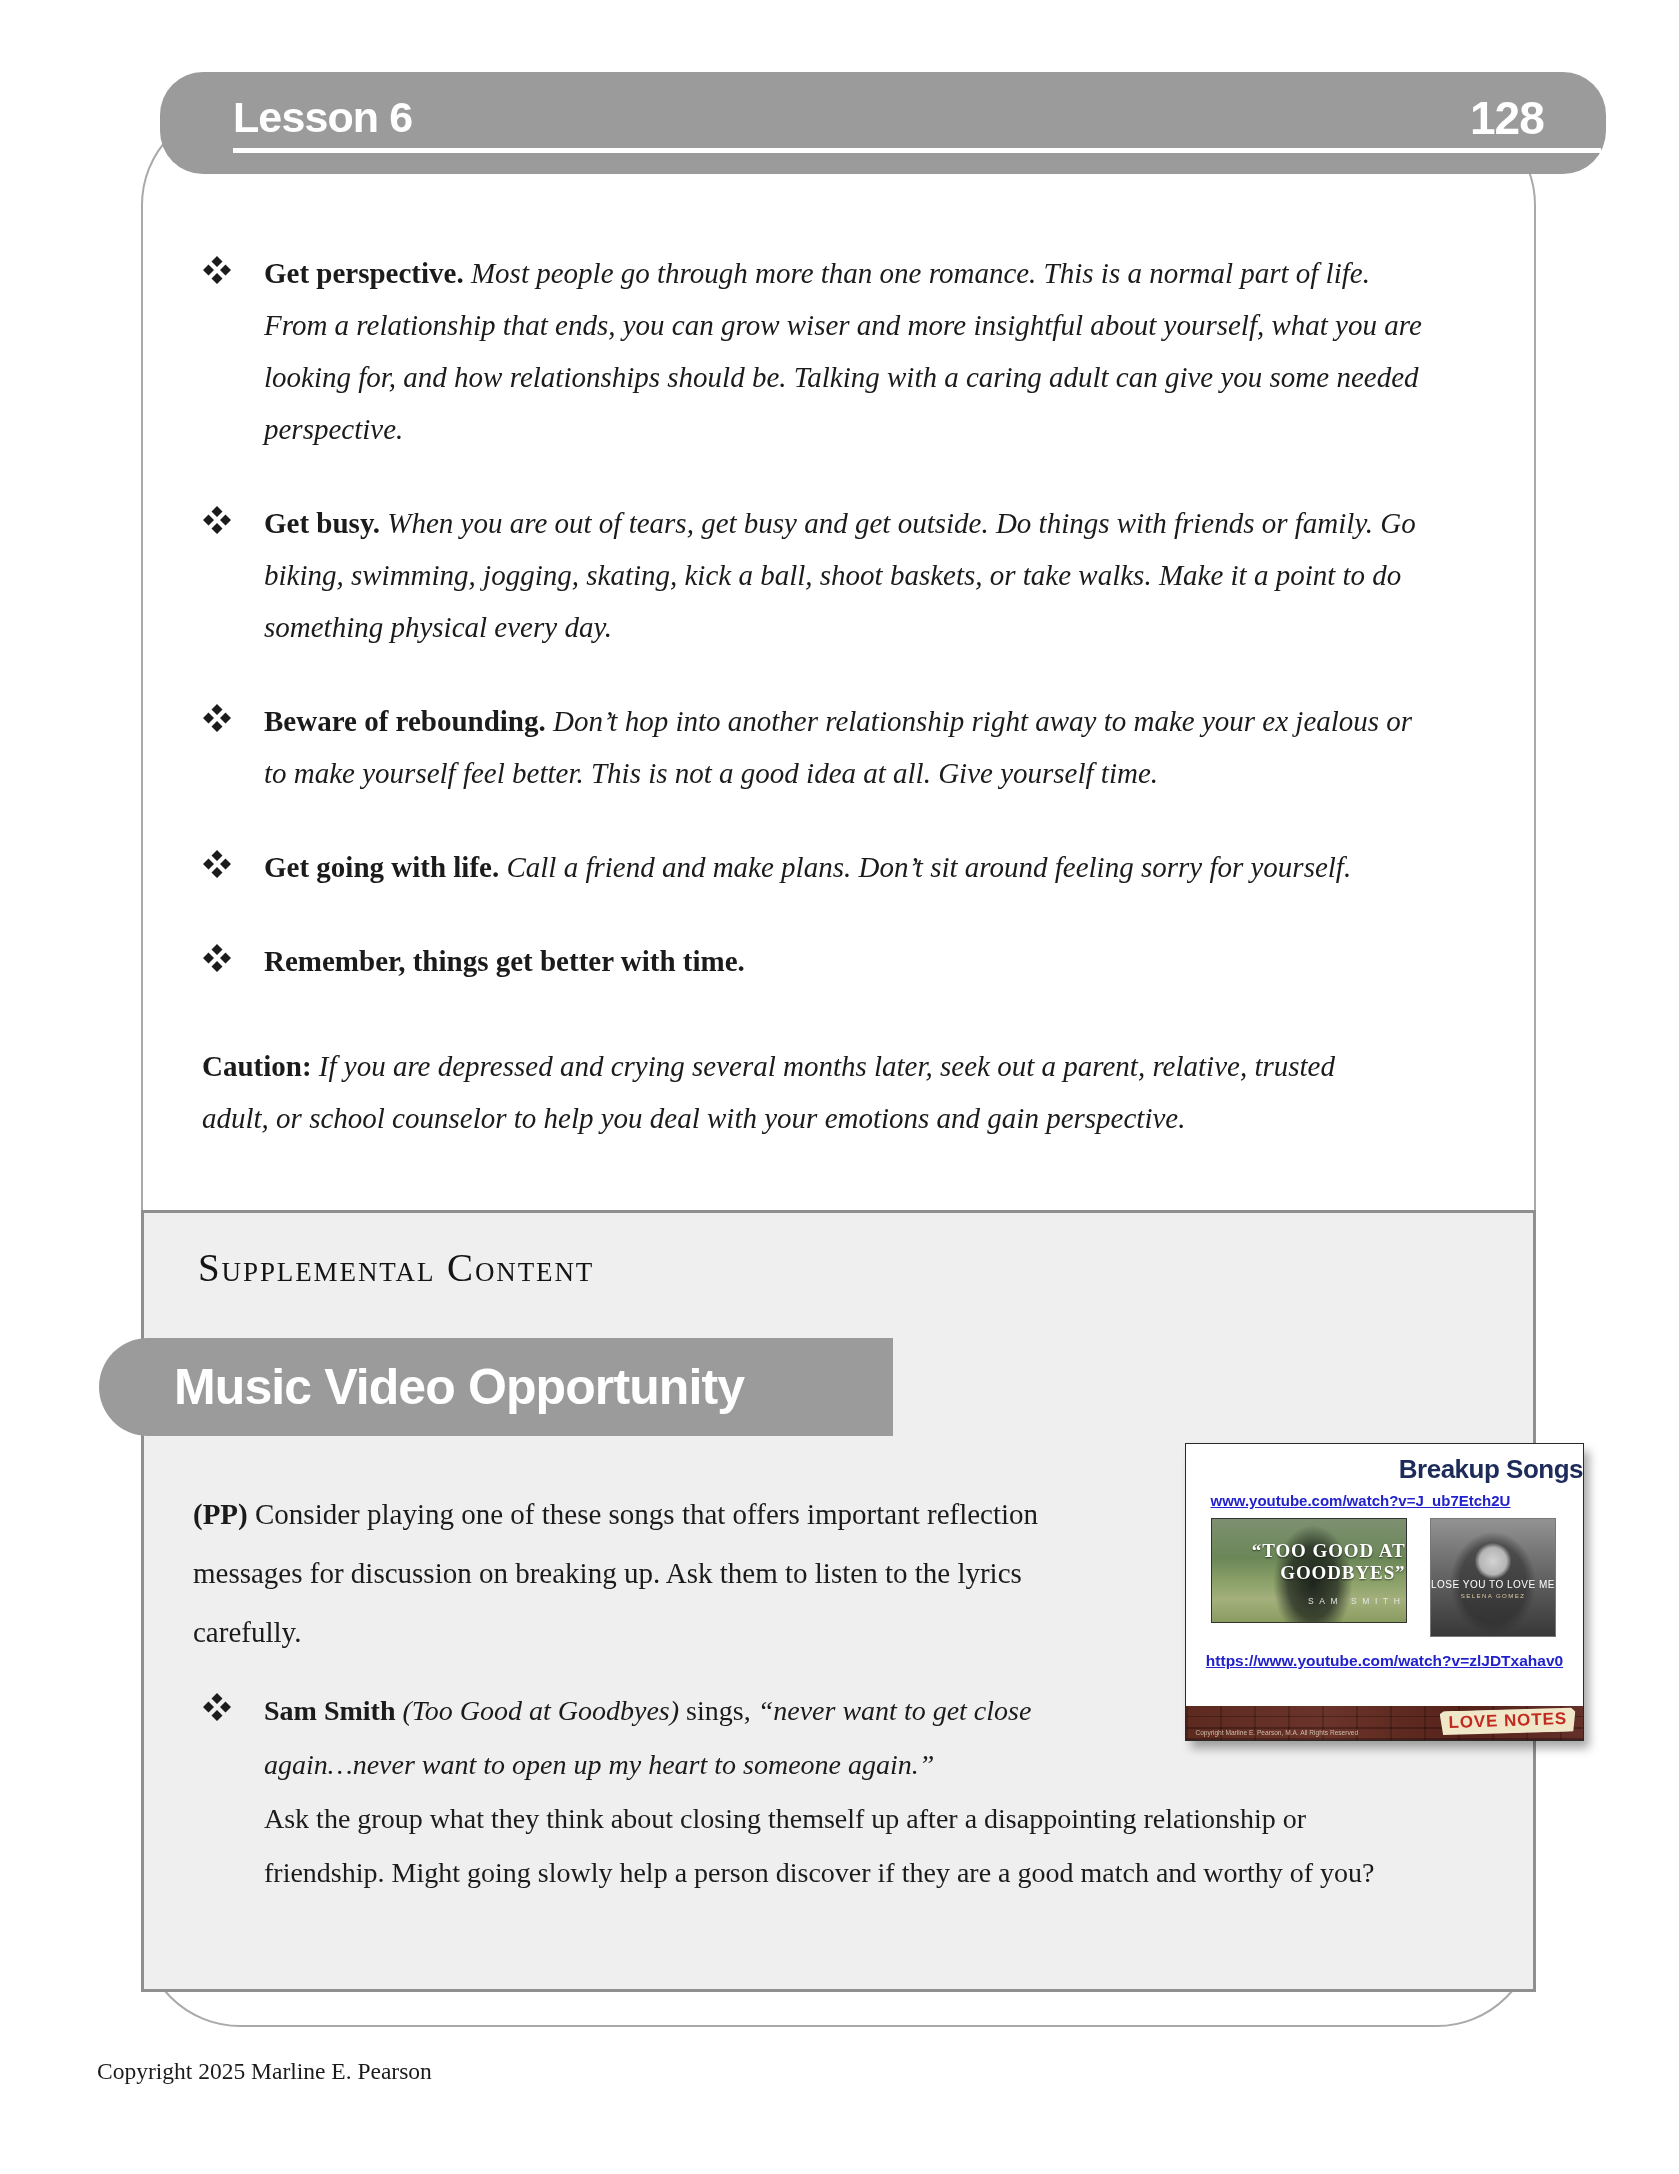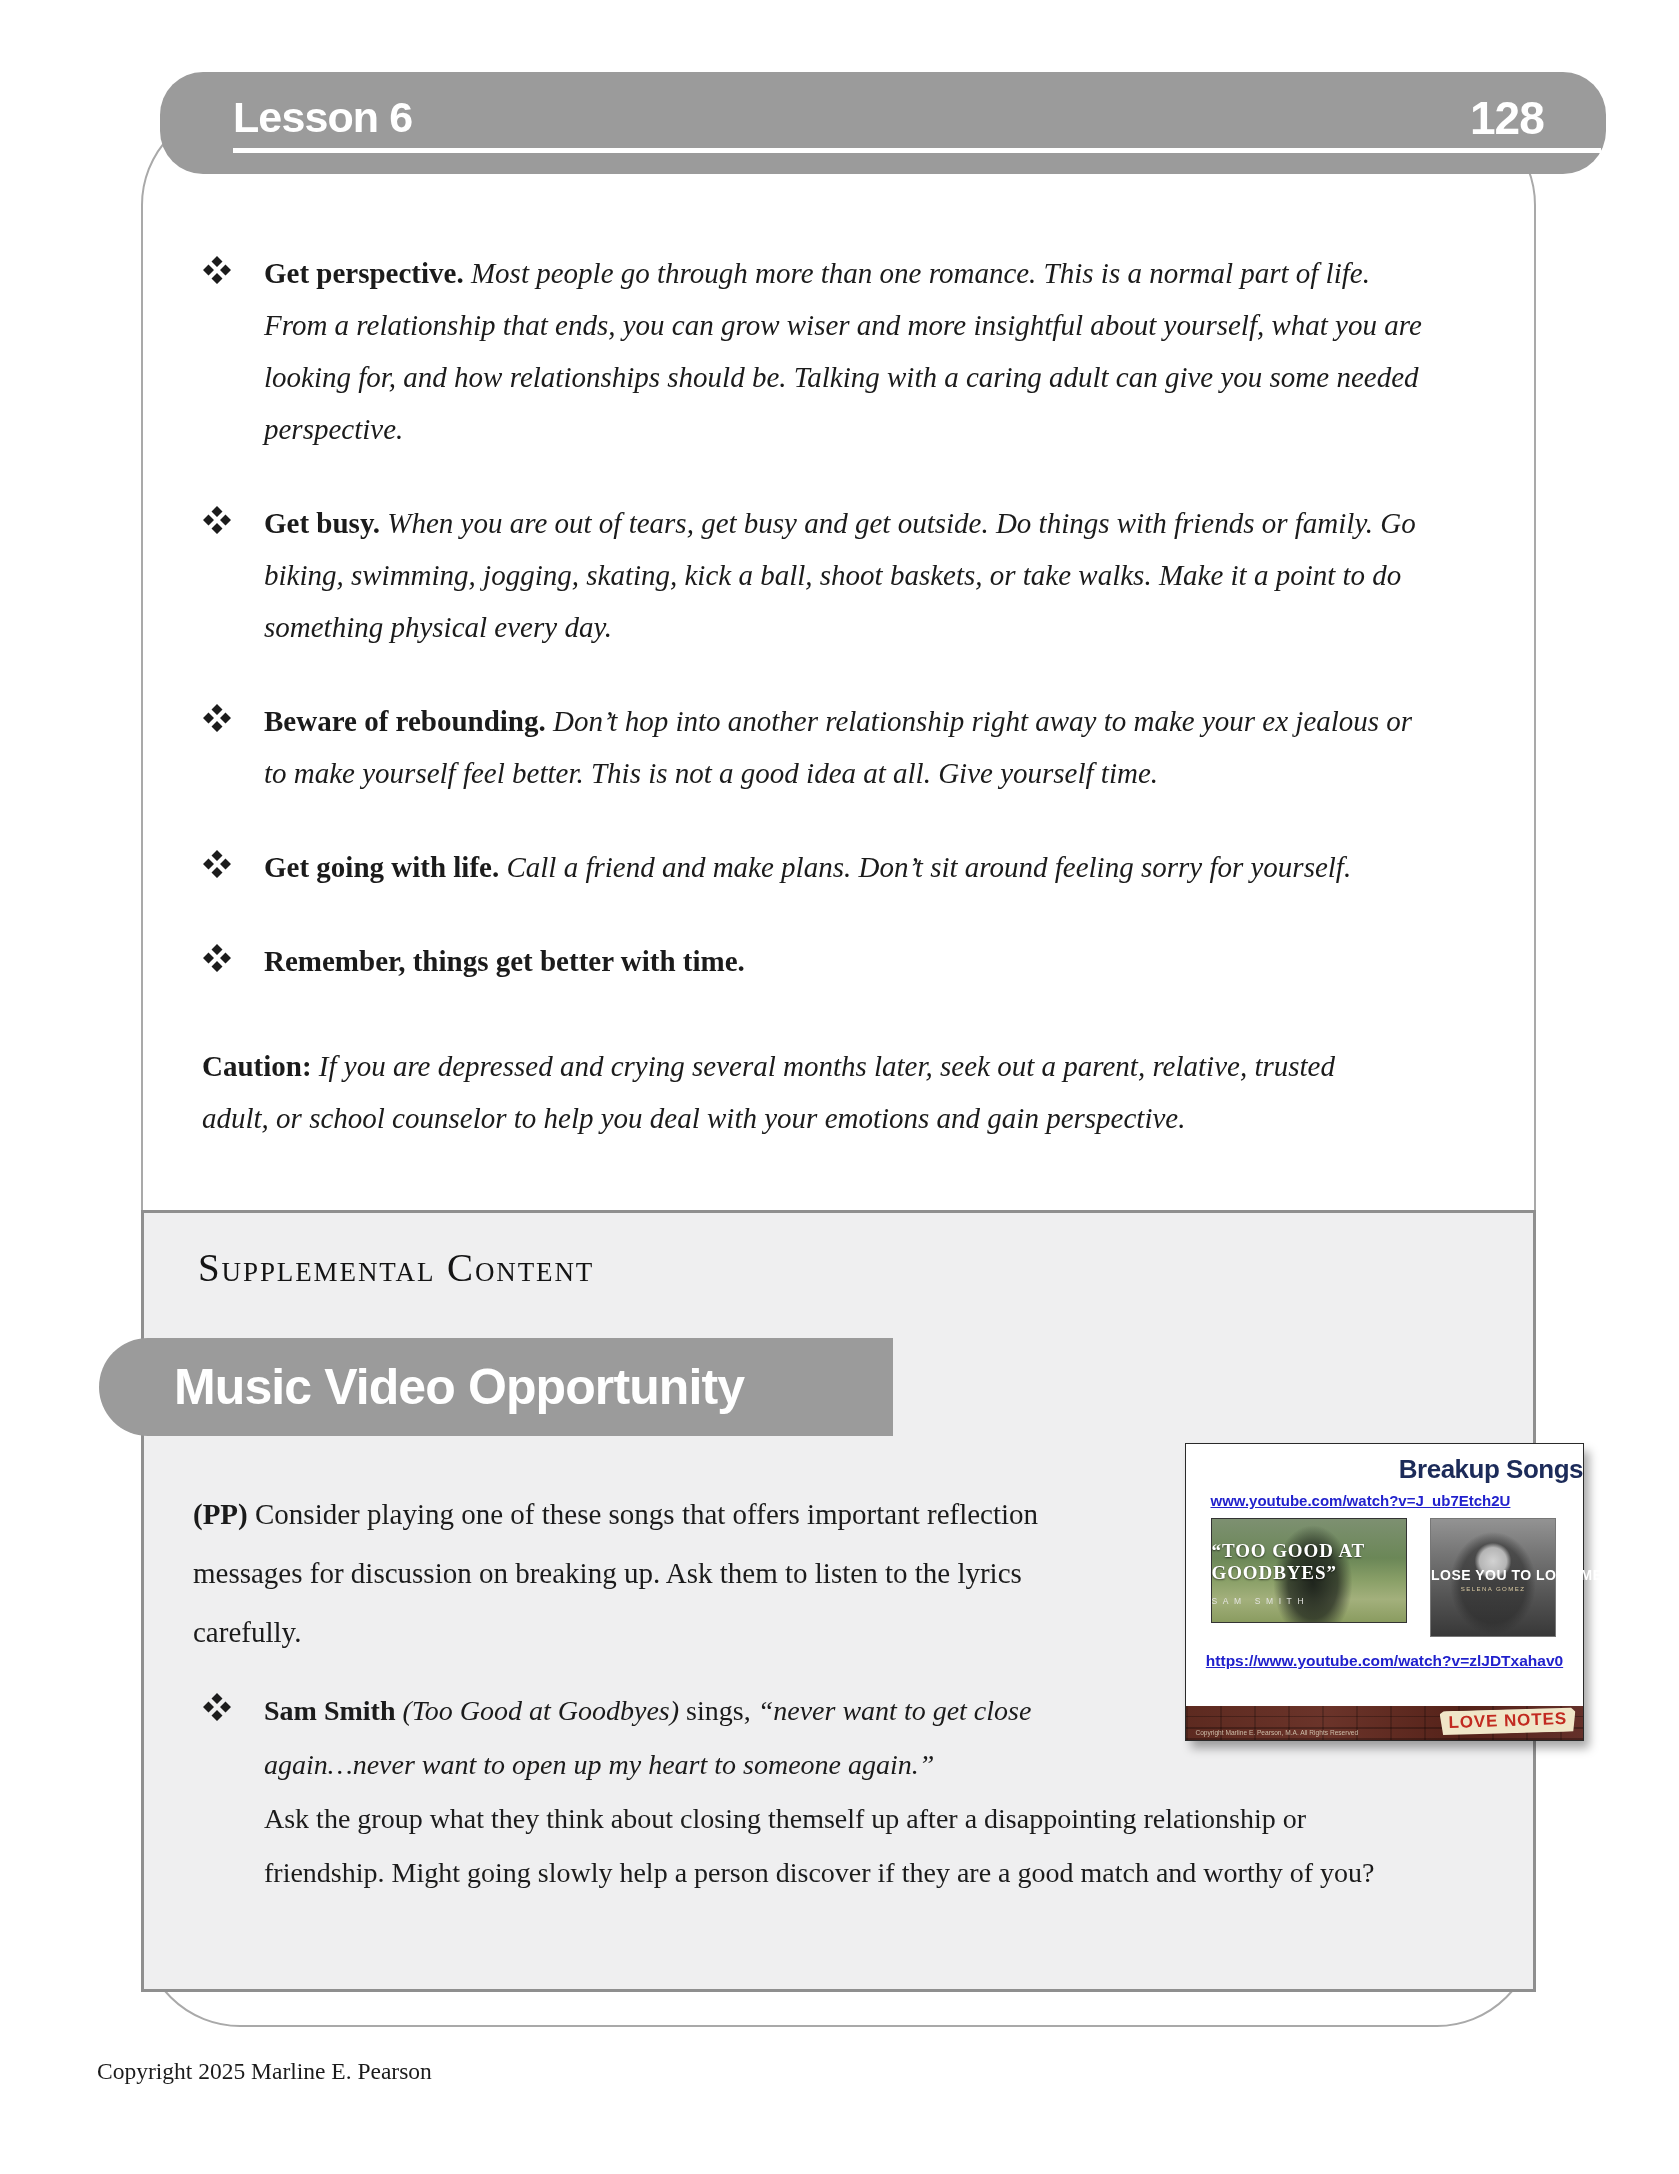--- a/index.html
+++ b/index.html
@@ -42,31 +42,31 @@
 
   
   .slide{position:absolute;left:1185px;top:1443px;width:399px;height:298px;background:#ffffff;border:1.9px solid #2a2a2a;box-shadow:5.6px 7.5px 9.4px rgba(0,0,0,0.35);box-sizing:border-box;z-index:4;font-family:"Liberation Sans",sans-serif;}
   .slide-title{text-align:right;margin-top:10.4px;color:#1c2b59;font-weight:bold;font-size:26px;letter-spacing:-0.5px;}
   .slide-link1{margin:6.6px 0 0 24.5px;font-size:15px;font-weight:bold;color:#2121cd;text-decoration:underline;display:inline-block;}
   .thumbs{position:relative;height:124px;margin-top:7.5px;}
   .thumb-sam{position:absolute;left:24.5px;top:1.9px;width:196px;height:105px;border:1.9px solid #333;box-sizing:border-box;
     background:
       radial-gradient(ellipse 55px 80px at 52% 62%, rgba(25,30,25,0.95) 0%, rgba(25,30,25,0.7) 45%, rgba(25,30,25,0) 72%),
       linear-gradient(180deg,#7d9071 0%,#6b8757 38%,#8aa068 60%,#a3b07c 78%,#8a9c60 100%);
-    text-align:left;color:#fff;}
+    text-align:right;color:#fff;}
   .thumb-sam-l1{font-family:"Liberation Serif",serif;font-weight:bold;font-size:19px;margin-top:21px;letter-spacing:0.9px;text-shadow:0 0.9px 1.9px rgba(0,0,0,0.6);}
   .thumb-sam-l2{font-family:"Liberation Serif",serif;font-weight:bold;font-size:19px;letter-spacing:0.9px;text-shadow:0 0.9px 1.9px rgba(0,0,0,0.6);}
   .thumb-sam-artist{font-size:8.5px;letter-spacing:5.6px;color:#e4e4e0;margin-top:11.3px;}
   .thumb-selena{position:absolute;left:244px;top:1.9px;width:126px;height:119px;border:0.9px solid #777;box-sizing:border-box;
     background:
       radial-gradient(circle 24.5px at 50% 36%, #d2d2d2 0%, #b5b5b5 55%, rgba(0,0,0,0) 75%),
       radial-gradient(ellipse 55px 66px at 50% 55%, rgba(40,40,40,0.55) 60%, rgba(40,40,40,0) 78%),
       linear-gradient(180deg,#939393 0%,#757575 30%,#555555 65%,#383838 100%);
     text-align:center;}
-  .thumb-selena-title{margin-top:48px;font-size:14px;font-weight:bold;color:#ffffff;letter-spacing:0.5px;white-space:nowrap;}
+  .thumb-selena-title{margin-top:60px;font-size:10px;font-weight:normal;color:#ffffff;letter-spacing:0.5px;white-space:nowrap;}
   .thumb-selena-artist{font-size:6.1px;color:#d9c9a2;letter-spacing:1.4px;margin-top:1.9px;}
   .slide-link2{display:block;text-align:center;margin-top:11.3px;font-size:15.5px;font-weight:bold;color:#2121cd;text-decoration:underline;}
   .slide-brick{position:absolute;left:0;right:0;bottom:0;height:34px;
     background-image:
       repeating-linear-gradient(0deg, rgba(0,0,0,0.28) 0 1.9px, rgba(0,0,0,0) 1.9px 11.3px),
       repeating-linear-gradient(90deg, rgba(0,0,0,0.20) 0 1.9px, rgba(0,0,0,0) 1.9px 34px),
       linear-gradient(90deg,#5d2a20 0%,#6b342a 35%,#552219 70%,#64302a 100%);}
   .slide-copy{position:absolute;left:9.4px;bottom:3.8px;font-size:6.6px;color:#cdbda9;}
   .stamp{position:absolute;right:7.5px;top:2.8px;background:#f0e6c8;color:#c22a20;font-weight:bold;font-size:17px;letter-spacing:0.9px;padding:1.9px 8.5px 2.8px 8.5px;transform:rotate(-2deg);clip-path:polygon(0 12%,3% 0,97% 4%,100% 20%,98% 100%,2% 96%);}
 

